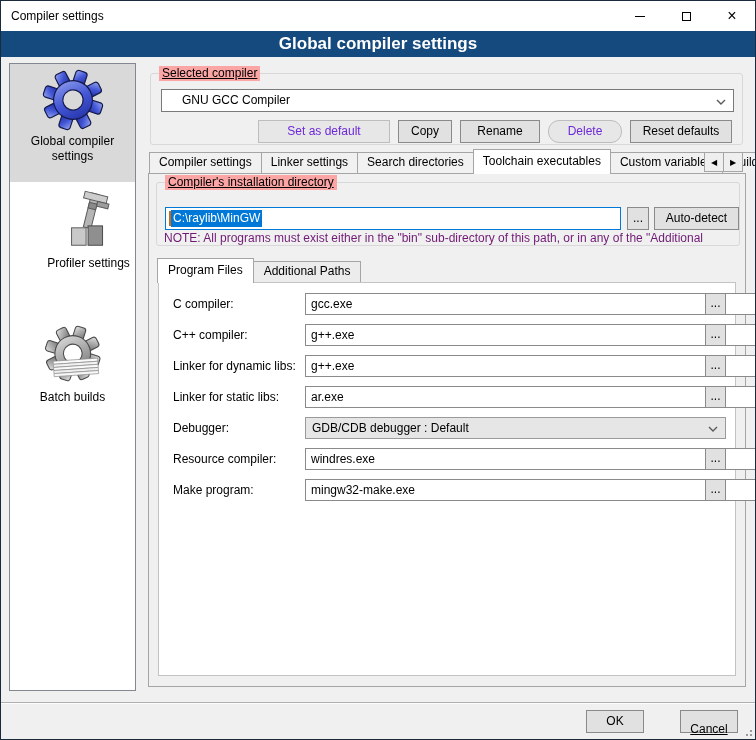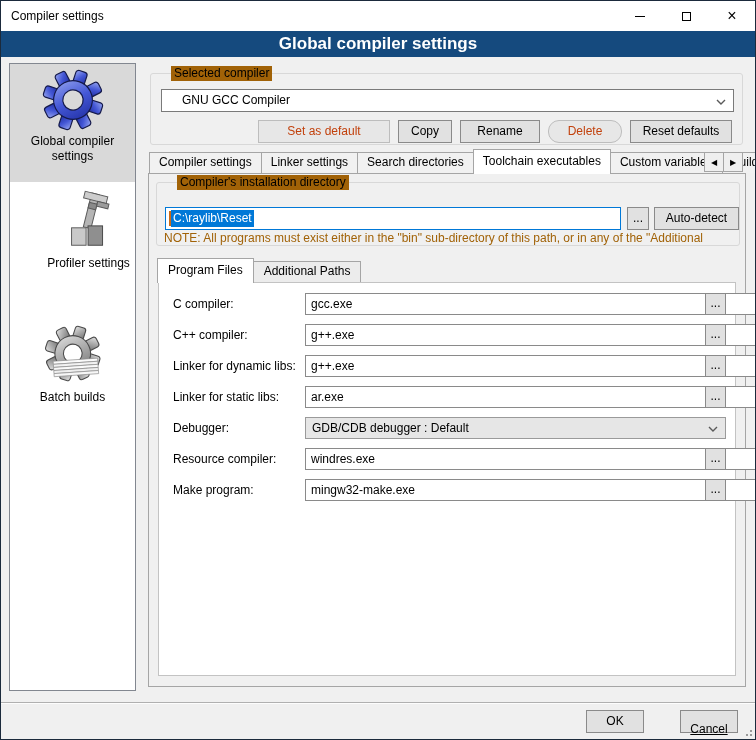--- a/index.html
+++ b/index.html
@@ -25,31 +25,31 @@
              background:#fff; border:1px solid #828790; }
   .sb-item { position:absolute; left:0; width:125px; text-align:center; cursor:default; }
   .sb-item .cap { font-size:12px; line-height:15px; padding:2px 4px 4px; }
   .sb-item svg { display:block; margin:4px auto 0; }
   .sb-item.selected { background:#d9d9d9; }
   .sb-1 { top:0; height:118px; }
   .sb-2 { top:122px; height:116px;padding-left:32px; }
   .sb-3 { top:256px; height:116px; }
   
   .grp { position:absolute; border:1px solid #d8d8d8; border-radius:3px; }
-  .grp > .legend { position:absolute; top:-8px; left:20px; background:#a16207; padding:0 3px; line-height:15px; white-space:nowrap; }
+  .grp > .legend { position:absolute; top:-8px; left:8px; background:#fca5a5; padding:0 3px; line-height:15px; white-space:nowrap;text-decoration:underline; }
   
   .grp-compiler { left:149px; top:72px; width:593px; height:72px; }
   .combo { position:absolute; background:#fff; border:1px solid #7a7a7a; height:23px;
            line-height:21px; padding:0 22px 0 20px; white-space:nowrap; overflow:hidden; }
   .combo .chev { position:absolute; right:7px; top:9px; }
   .combo-main { left:10px; top:15px; width:573px; }
   .btnrow { position:absolute; top:46px; right:10px; display:flex; gap:8px; }
   .btn { height:23px; background:#e1e1e1; border:1px solid #8a8a8a; text-align:center;
          line-height:21px; font-size:12px; padding:0 10px; cursor:default; white-space:nowrap; }
-  .btn.disabled { color:#c2410c; border-color:#bdbdbd; background:#e7e7e7; }
+  .btn.disabled { color:#6d28d9; border-color:#bdbdbd; background:#e7e7e7; }
   .w-setdef { width:132px; } .w-copy { width:54px; } .w-rename { width:80px; }
   .w-delete { width:74px;border-radius:11px; } .w-reset { width:102px; }
   
   .tabs { position:absolute; left:148px; top:148px; height:24px; display:flex; align-items:flex-end; z-index:3; }
   .tab { height:21px; line-height:19px; padding:0 9px; background:#f1f1f1;
          border:1px solid #a5a5a5; border-bottom:none; margin-right:-1px; white-space:nowrap; cursor:default; }
   .tab.active { height:25px; line-height:23px; margin-bottom:-1px; background:#fff; position:relative; z-index:4; }
   .tab.clipped { width:46px; overflow:hidden; }
   .tab-arrows { position:absolute; left:704px; top:151px; display:flex; z-index:5; }
   .arrow-btn { width:20px; height:20px; background:#efefef; border:1px solid #a5a5a5; margin-left:-1px;
@@ -58,21 +58,21 @@
   .panel { position:absolute; left:147px; top:172px; width:598px; height:514px;
            background:#f0f0f0; border:1px solid #a5a5a5; z-index:1; }
   
   .grp-install { left:7px; top:8px; width:584px; height:64px; }
   .pathbox { position:absolute; left:8px; top:24px; width:456px; height:23px; background:#fff;
              border:1px solid #0078d7; display:flex; align-items:center; padding:0 3px; overflow:hidden; }
   .caret { width:2px; height:15px; background:#c96a18; margin-right:0; }
   .sel-text { background:#0078d7; color:#fff; padding:0 2px; line-height:17px; white-space:pre; }
   .btn-browse-top { position:absolute; left:470px; top:24px; width:22px; padding:0; }
   .btn-autodetect { position:absolute; left:497px; top:24px; width:85px; padding:0; }
-  .note { position:absolute; left:15px; top:57px; width:578px; color:#a16207;
+  .note { position:absolute; left:15px; top:57px; width:578px; color:#701a75;
           white-space:nowrap; overflow:hidden; }
   
   .subtabs { position:absolute; left:8px; top:84px; height:24px; display:flex; align-items:flex-end; z-index:3; }
   .subtab { height:21px; line-height:19px; padding:0 10px; background:#ececec;
             border:1px solid #a5a5a5; border-bottom:none; margin-right:-1px; white-space:nowrap; cursor:default; }
   .subtab.active { height:25px; line-height:23px; margin-bottom:-1px; background:#fff; position:relative; z-index:4; }
   .subpage { position:absolute; left:9px; top:108px; width:578px; height:394px;
              background:#fff; border:1px solid #c3c3c3; z-index:2; }
   
   .frow { position:absolute; left:0; width:100%; height:22px; }
@@ -223,21 +223,21 @@
         <span>▶</span>
       </div>
   </div>
 
   <div class="panel">
 
     <div class="grp grp-install">
       <span class="legend">Compiler's installation directory</span>
       <div class="pathbox">
         <span class="caret"></span>
-          <span class="sel-text">C:\raylib\Reset</span>
+          <span class="sel-text">C:\raylib\MinGW</span>
       </div>
       <div class="btn btn-browse-top">...</div>
       <div class="btn btn-autodetect">Auto-detect</div>
     </div>
     <div class="note">NOTE: All programs must exist either in the "bin" sub-directory of this path, or in any of the "Additional</div>
 
     <div class="subtabs">
       <div class="subtab active">Program Files</div>
       <div class="subtab">Additional Paths</div>
     </div>

